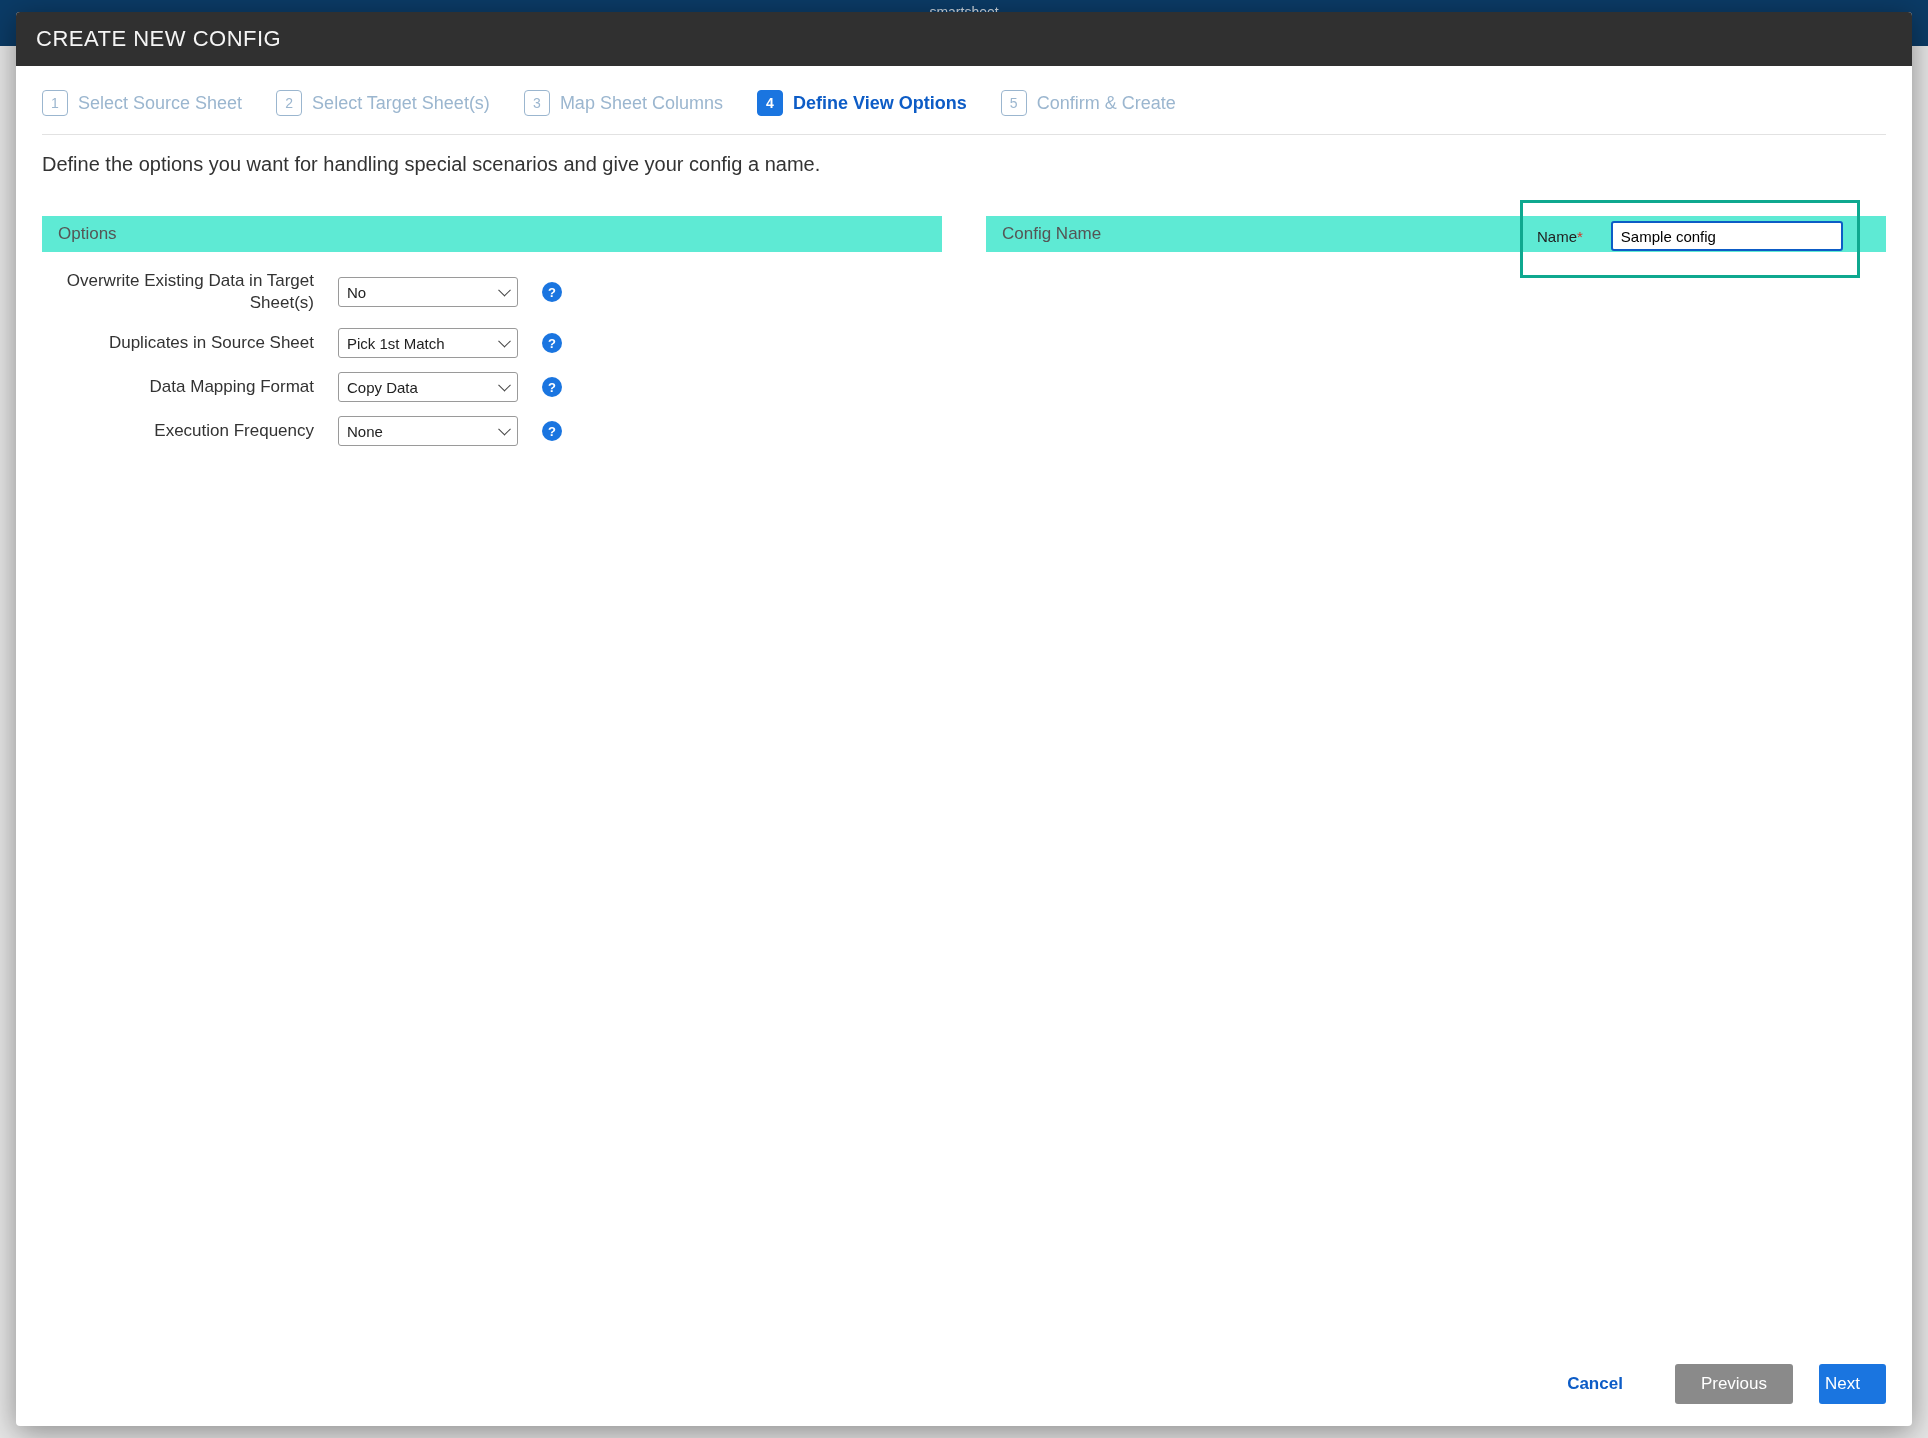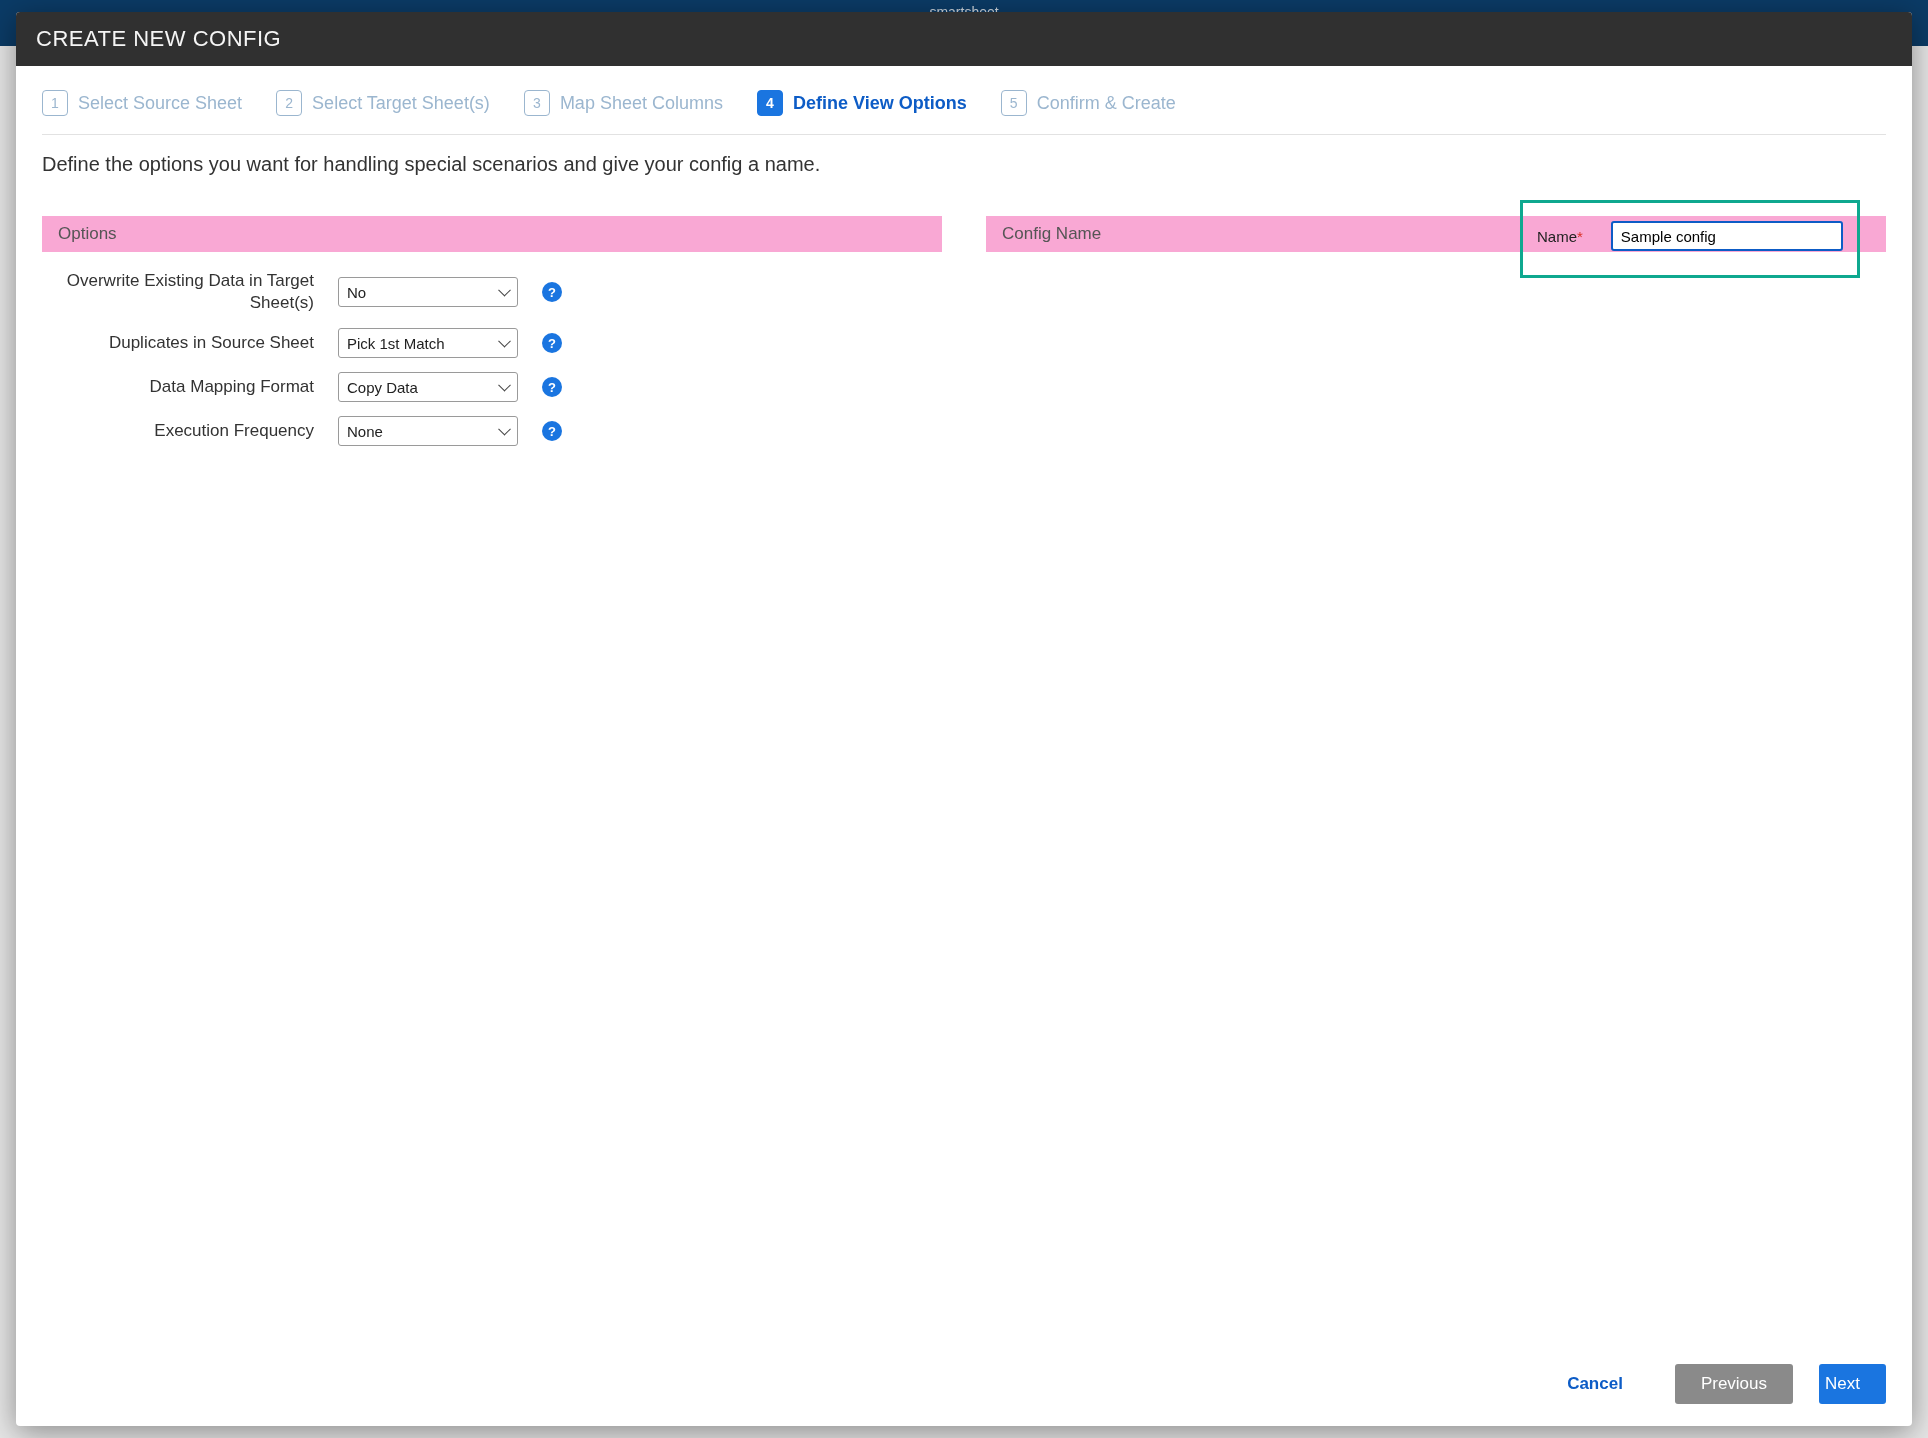--- a/index.html
+++ b/index.html
@@ -94,21 +94,21 @@
     margin-top: 18px;
   }
   
   .columns {
     display: flex;
     gap: 44px;
     margin-top: 40px;
   }
   .col { flex: 1; min-width: 0; }
   .panel-head {
-    background: #f9a8d4;
+    background: #5eead4;
     color: #555;
     font-size: 17px;
     padding: 8px 16px;
   }
   .panel-body { padding: 18px 10px 0 10px; }
   .opt-row {
     display: flex;
     align-items: center;
     gap: 24px;
     margin-bottom: 14px;

